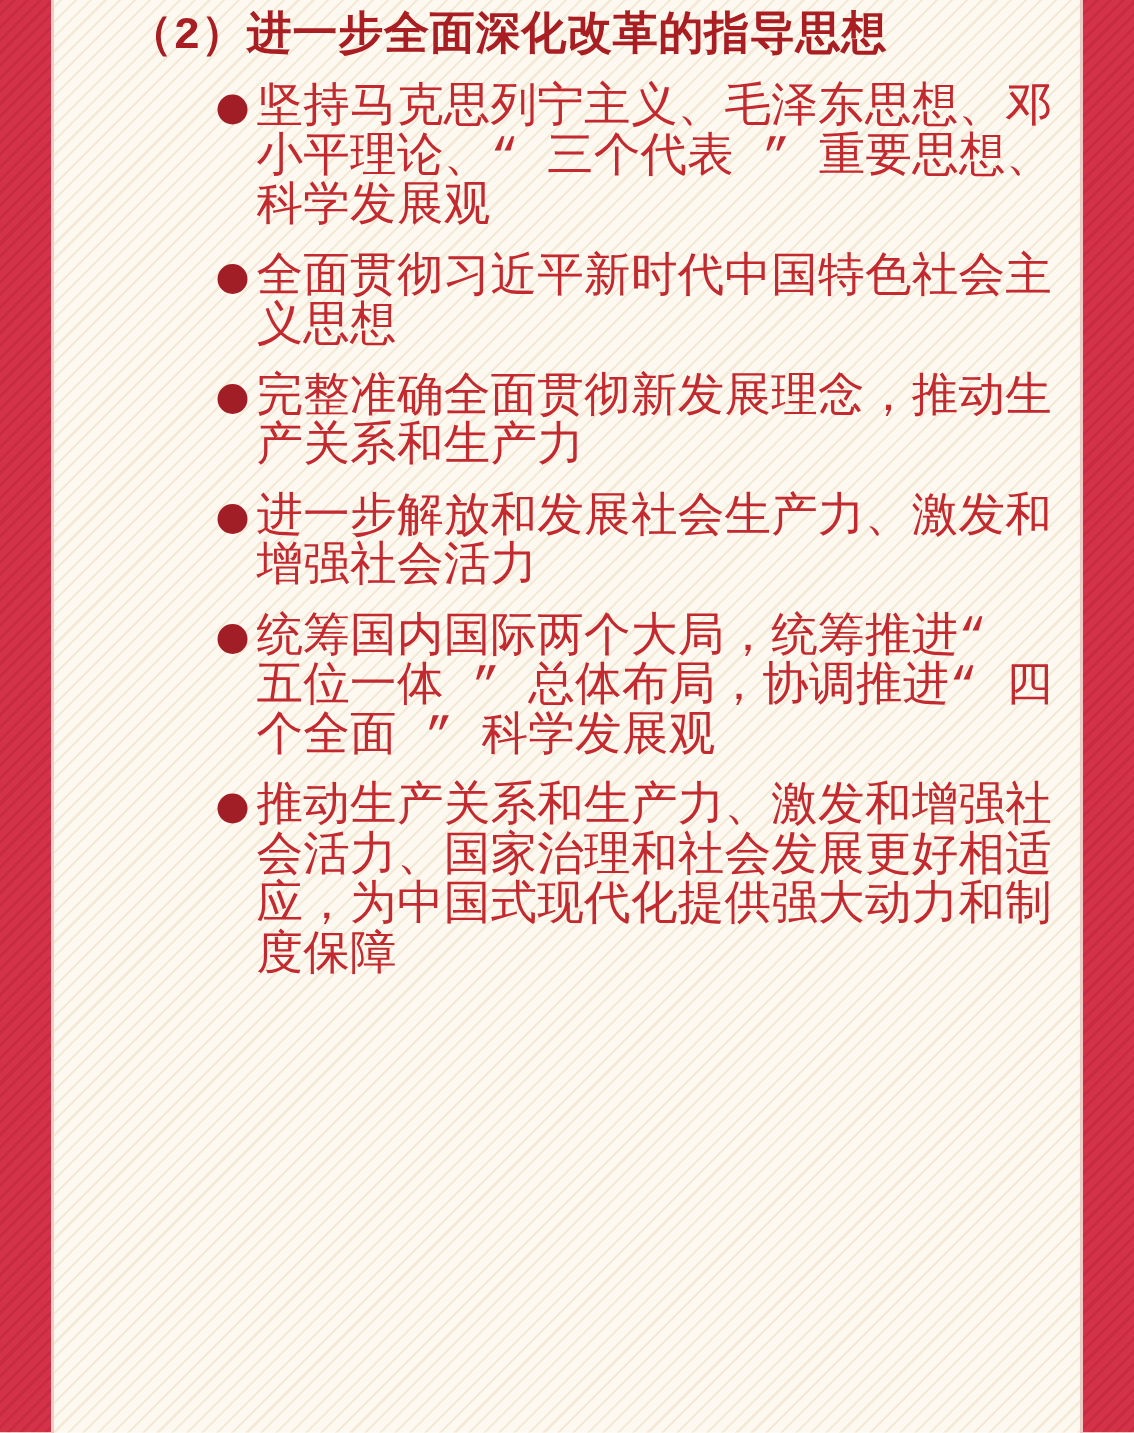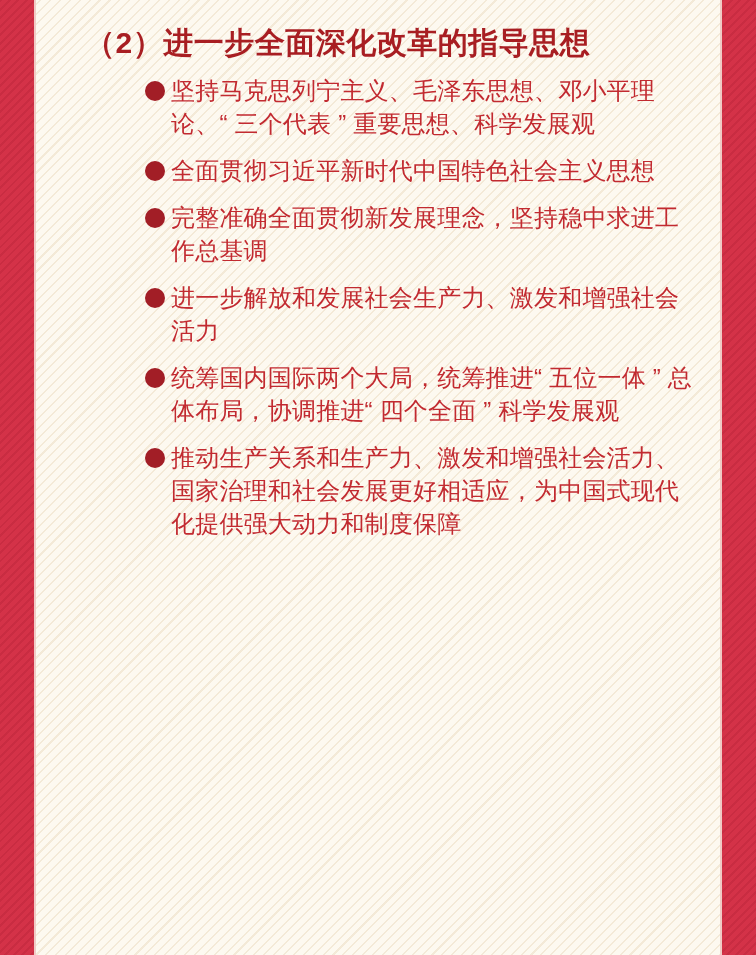--- a/index.html
+++ b/index.html
@@ -36,41 +36,42 @@
     );
   }
   .side-bar.left  { left: 0;  border-right: 2px solid #f0cbc6; }
   .side-bar.right { right: 0; border-left: 2px solid #f0cbc6; }
 
   .content {
     position: absolute;
     left: 36px;
     right: 36px;
     top: 0;
-    padding-top: 25px;
+    padding-top: 7px;
+    font-family: Liberation Mono, monospace;
   }
   .page-title {
     margin: 0 0 13px 49px;
     font-size: 30px;
     line-height: 36px;
     font-weight: bold;
     color: #a81e22;
     letter-spacing: 0.5px;
   }
   ul.points {
     list-style: none;
     margin: 0 0 0 109px;
     padding: 0;
     width: 558px;
   }
   ul.points li {
     position: relative;
     padding-left: 26px;
     margin-bottom: 14px;
-    font-size: 24px;
+    font-size: 31px;
     line-height: 33px;
     color: #c22a30;
     letter-spacing: 0.2px;
   }
   .bullet {
     position: absolute;
     left: 0;
     top: 7px;
     width: 20px;
     height: 20px;
@@ -95,21 +96,21 @@
       <li>
         <span class="bullet"></span>
         <span class="point-text">坚持马克思列宁主义、毛泽东思想、邓小平理论、“ 三个代表 ” 重要思想、科学发展观</span>
       </li>
       <li>
         <span class="bullet"></span>
         <span class="point-text">全面贯彻习近平新时代中国特色社会主义思想</span>
       </li>
       <li>
         <span class="bullet"></span>
-        <span class="point-text">完整准确全面贯彻新发展理念，坚持稳中求进工作总基调</span>
+        <span class="point-text">完整准确全面贯彻新发展理念，推动生产关系和生产力</span>
       </li>
       <li>
         <span class="bullet"></span>
         <span class="point-text">进一步解放和发展社会生产力、激发和增强社会活力</span>
       </li>
       <li>
         <span class="bullet"></span>
         <span class="point-text">统筹国内国际两个大局，统筹推进“ 五位一体 ” 总体布局，协调推进“ 四个全面 ” 科学发展观</span>
       </li>
       <li>

